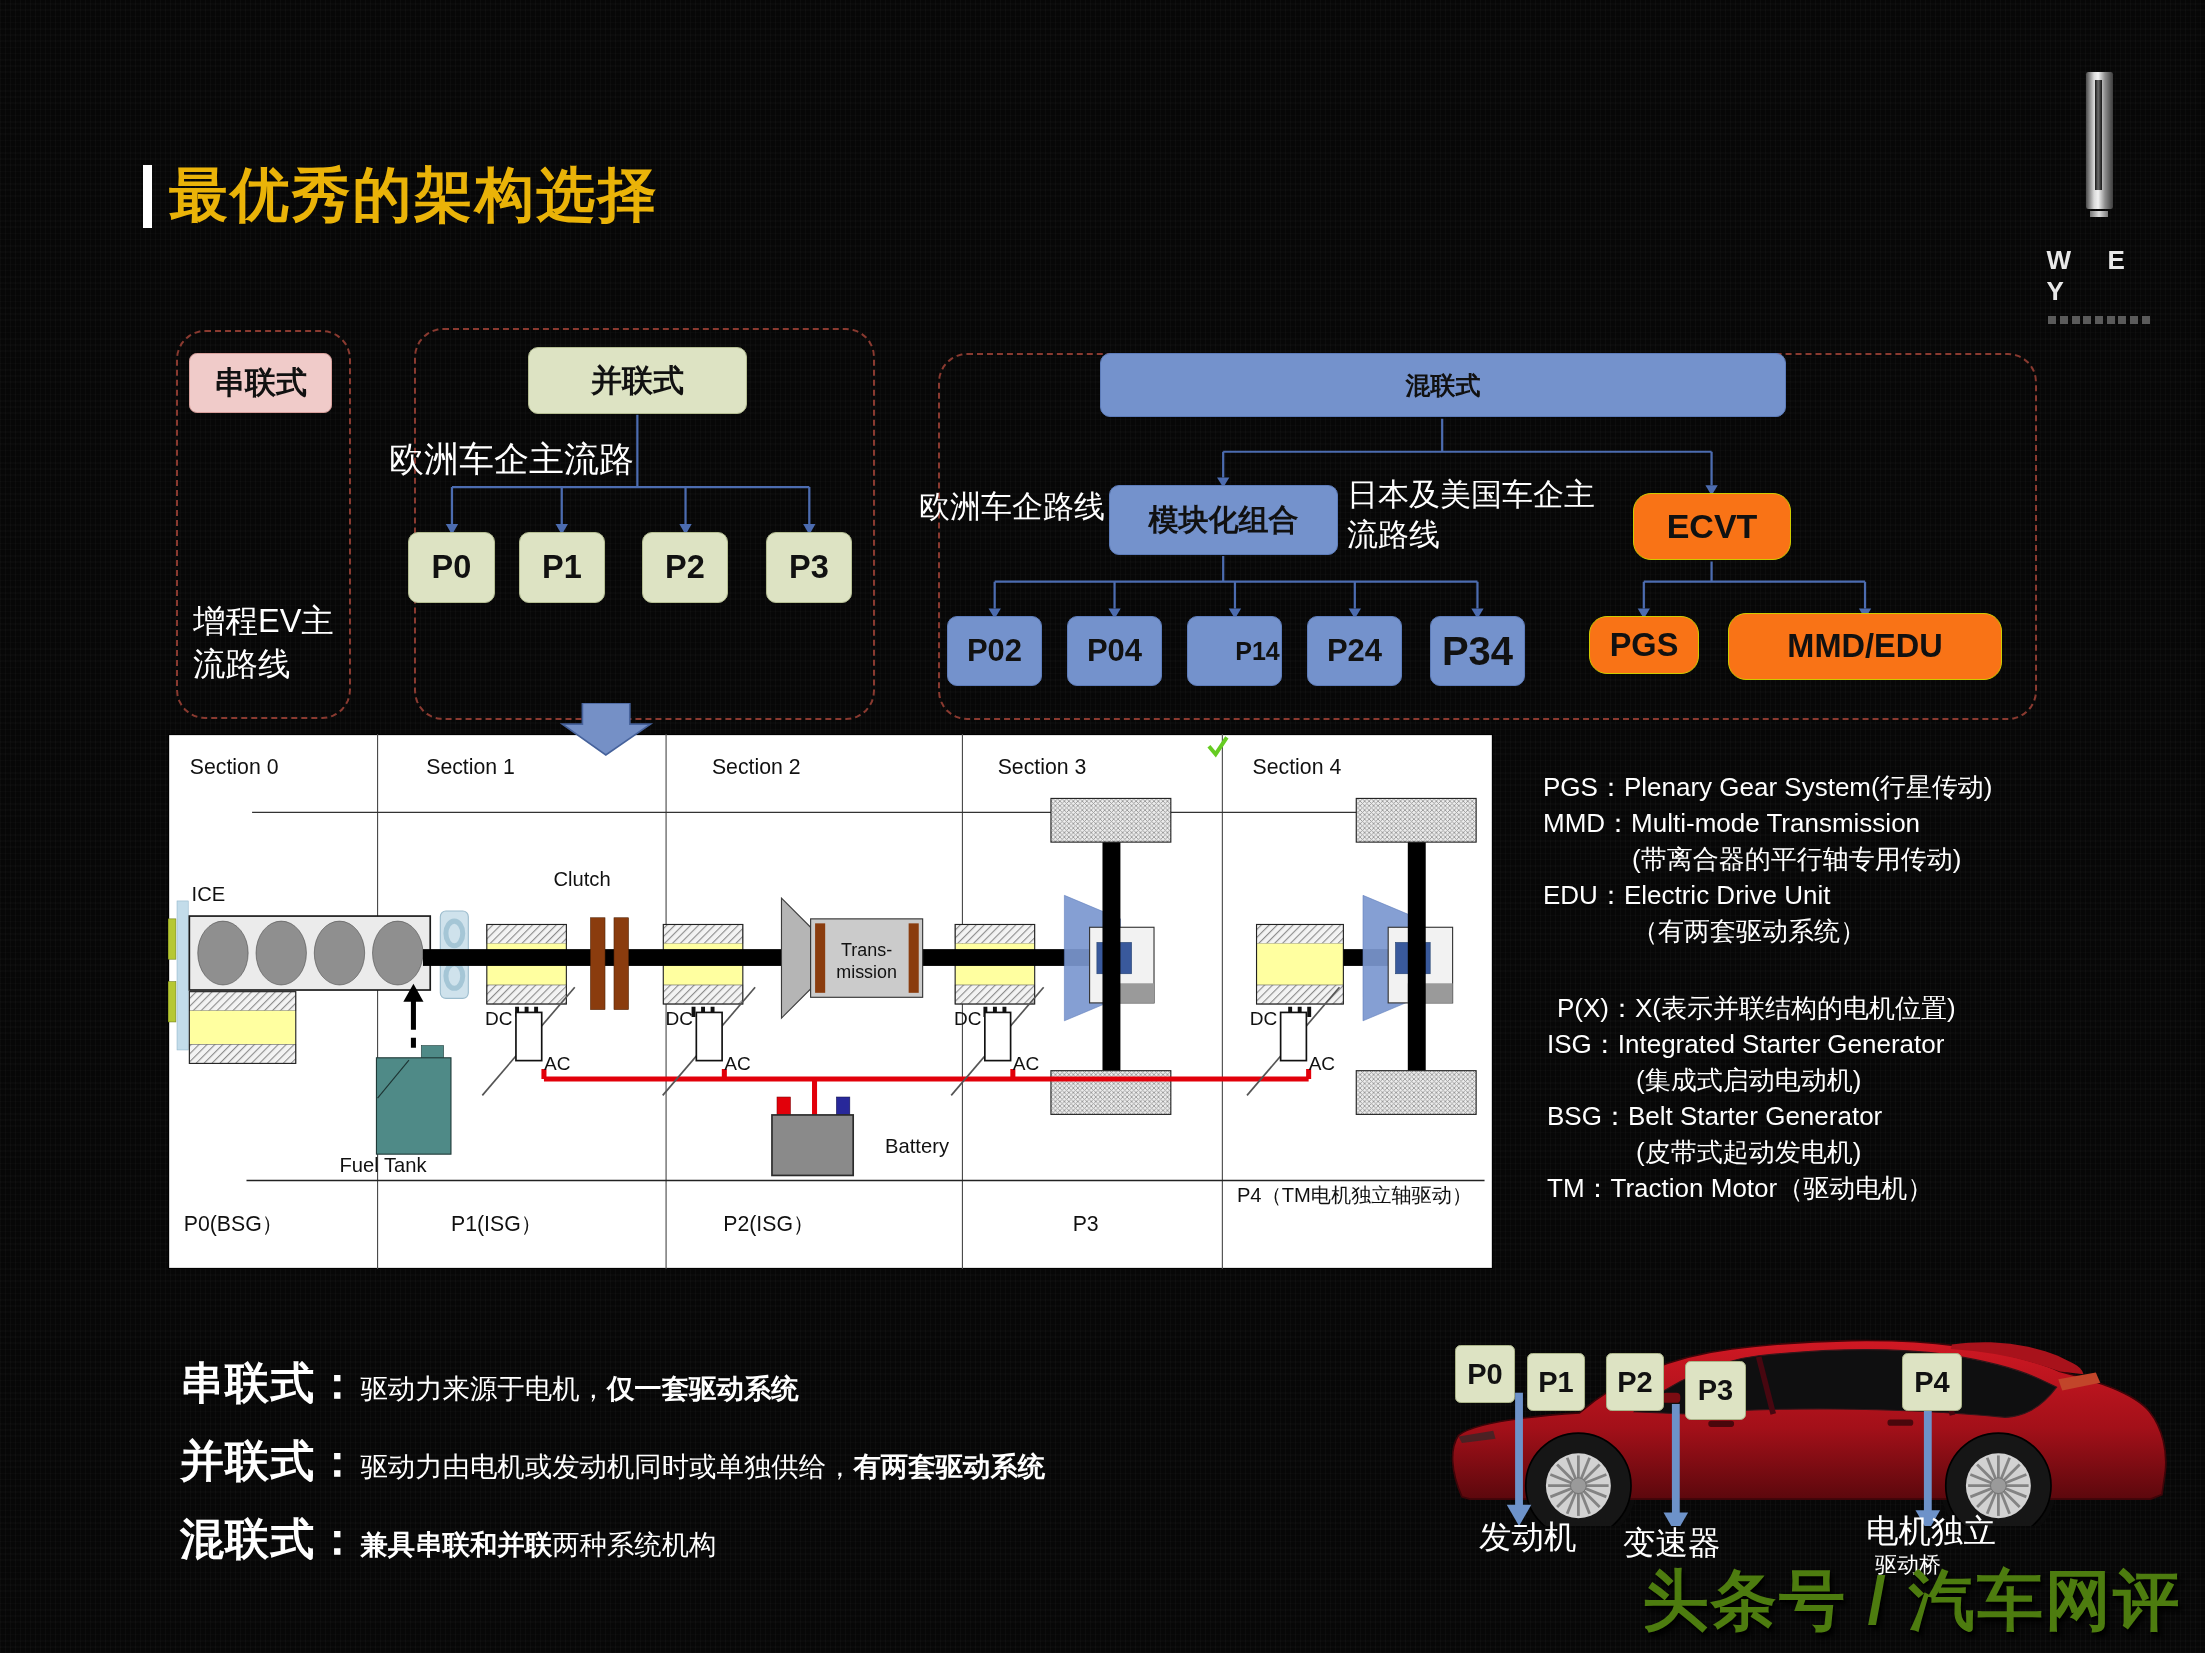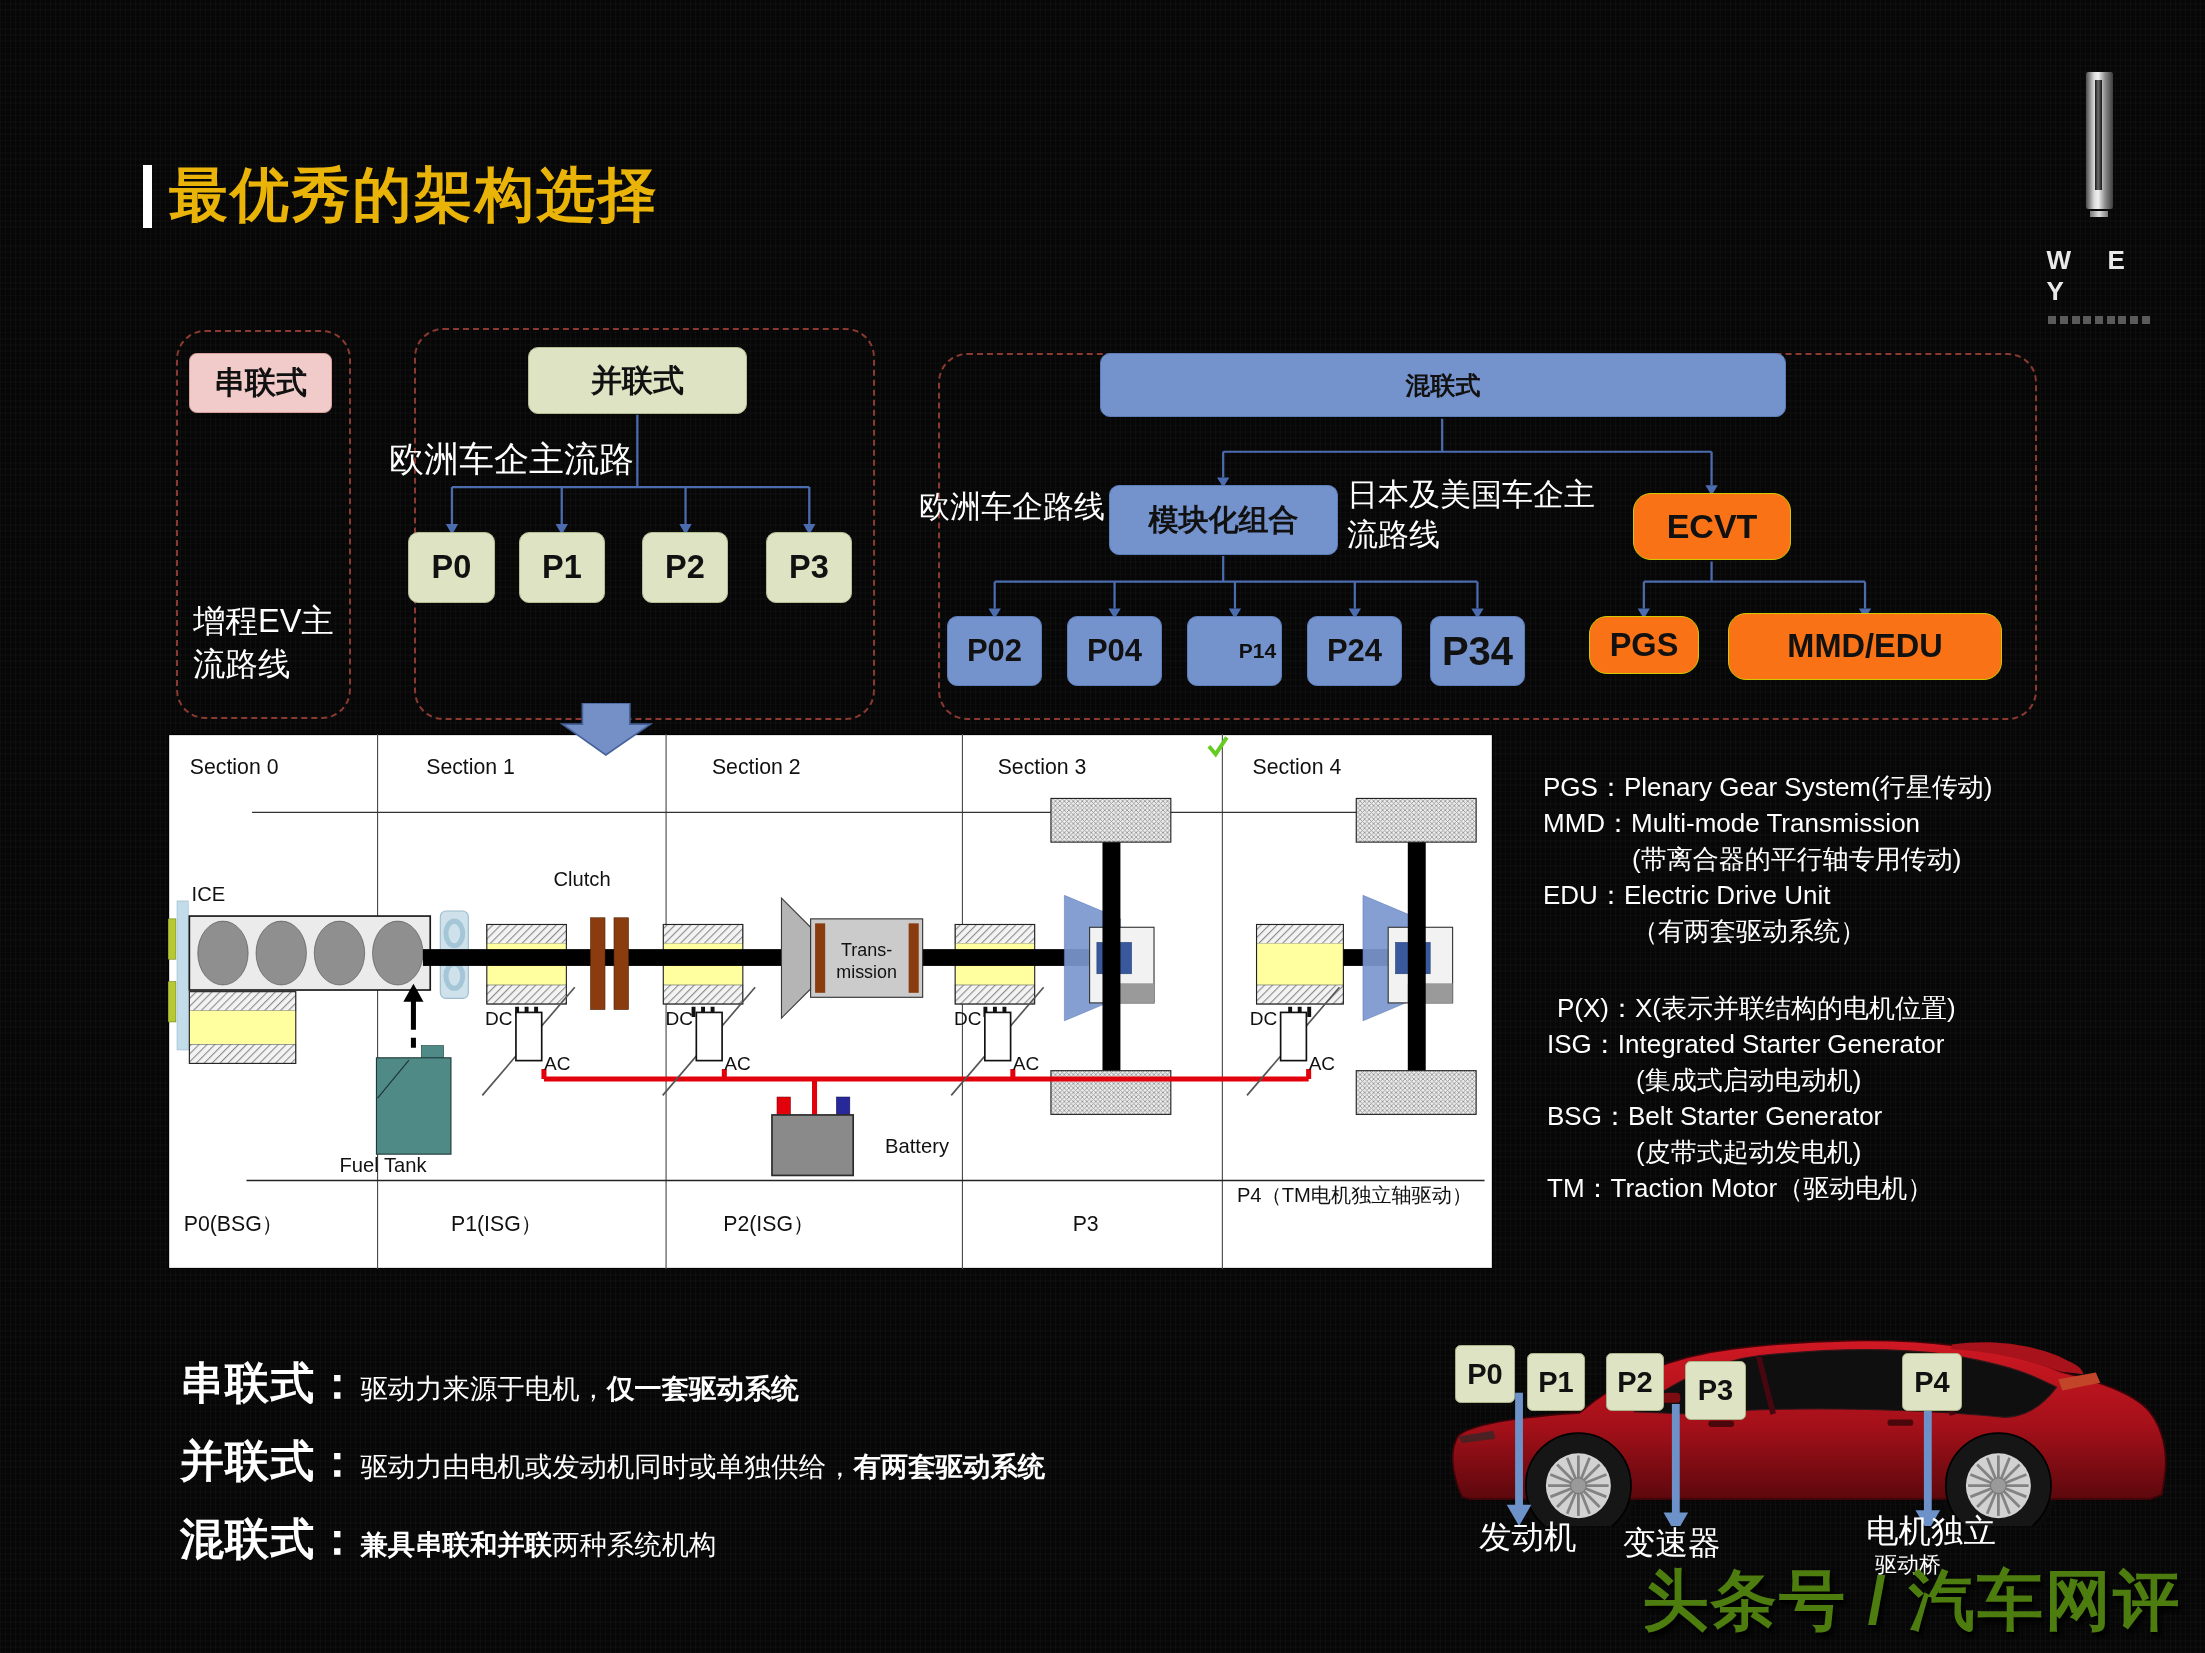--- a/index.html
+++ b/index.html
@@ -123,21 +123,21 @@
 <div class="abs wnote" style="left:919px;top:486px;font-size:31px;">欧洲车企路线</div>
 <div class="abs fbox blue" style="left:1109px;top:485px;width:229px;height:70px;font-size:30px;">模块化组合</div>
 <div class="abs wnote" style="left:1347px;top:475px;font-size:31px;line-height:40px;">
   <div>日本及美国车企主</div>
   <div>流路线</div>
 </div>
 <div class="abs fbox yellow" style="left:1633px;top:493px;width:158px;height:67px;font-size:34px;">ECVT</div>
 
 <div class="abs fbox blue" style="left:947px;top:616px;width:95px;height:70px;font-size:31px;">P02</div>
 <div class="abs fbox blue" style="left:1067px;top:616px;width:95px;height:70px;font-size:31px;">P04</div>
-<div class="abs fbox blue" style="left:1187px;top:616px;width:95px;height:70px;font-size:21px;padding-left:46px;">P14</div>
+<div class="abs fbox blue" style="left:1187px;top:616px;width:95px;height:70px;font-size:25px;padding-left:46px;">P14</div>
 <div class="abs fbox blue" style="left:1307px;top:616px;width:95px;height:70px;font-size:31px;">P24</div>
 <div class="abs fbox blue" style="left:1430px;top:616px;width:95px;height:70px;font-size:40px;">P34</div>
 <div class="abs fbox yellow" style="left:1589px;top:616px;width:110px;height:58px;font-size:32.5px;">PGS</div>
 <div class="abs fbox yellow" style="left:1728px;top:613px;width:274px;height:67px;font-size:32.5px;">MMD/EDU</div>
 
 <svg class="abs" style="left:560px;top:703px;z-index:5;" width="95" height="53" viewBox="0 0 170 95">
   <polygon points="40,0 125,0 125,38 162,38 82,93 4,38 40,38" fill="#7590c6" stroke="#46629b" stroke-width="3"></polygon>
 </svg>
 
 <svg class="abs" style="left:168px;top:734px;z-index:4;" width="1325" height="535" viewBox="0 0 2365 955">

